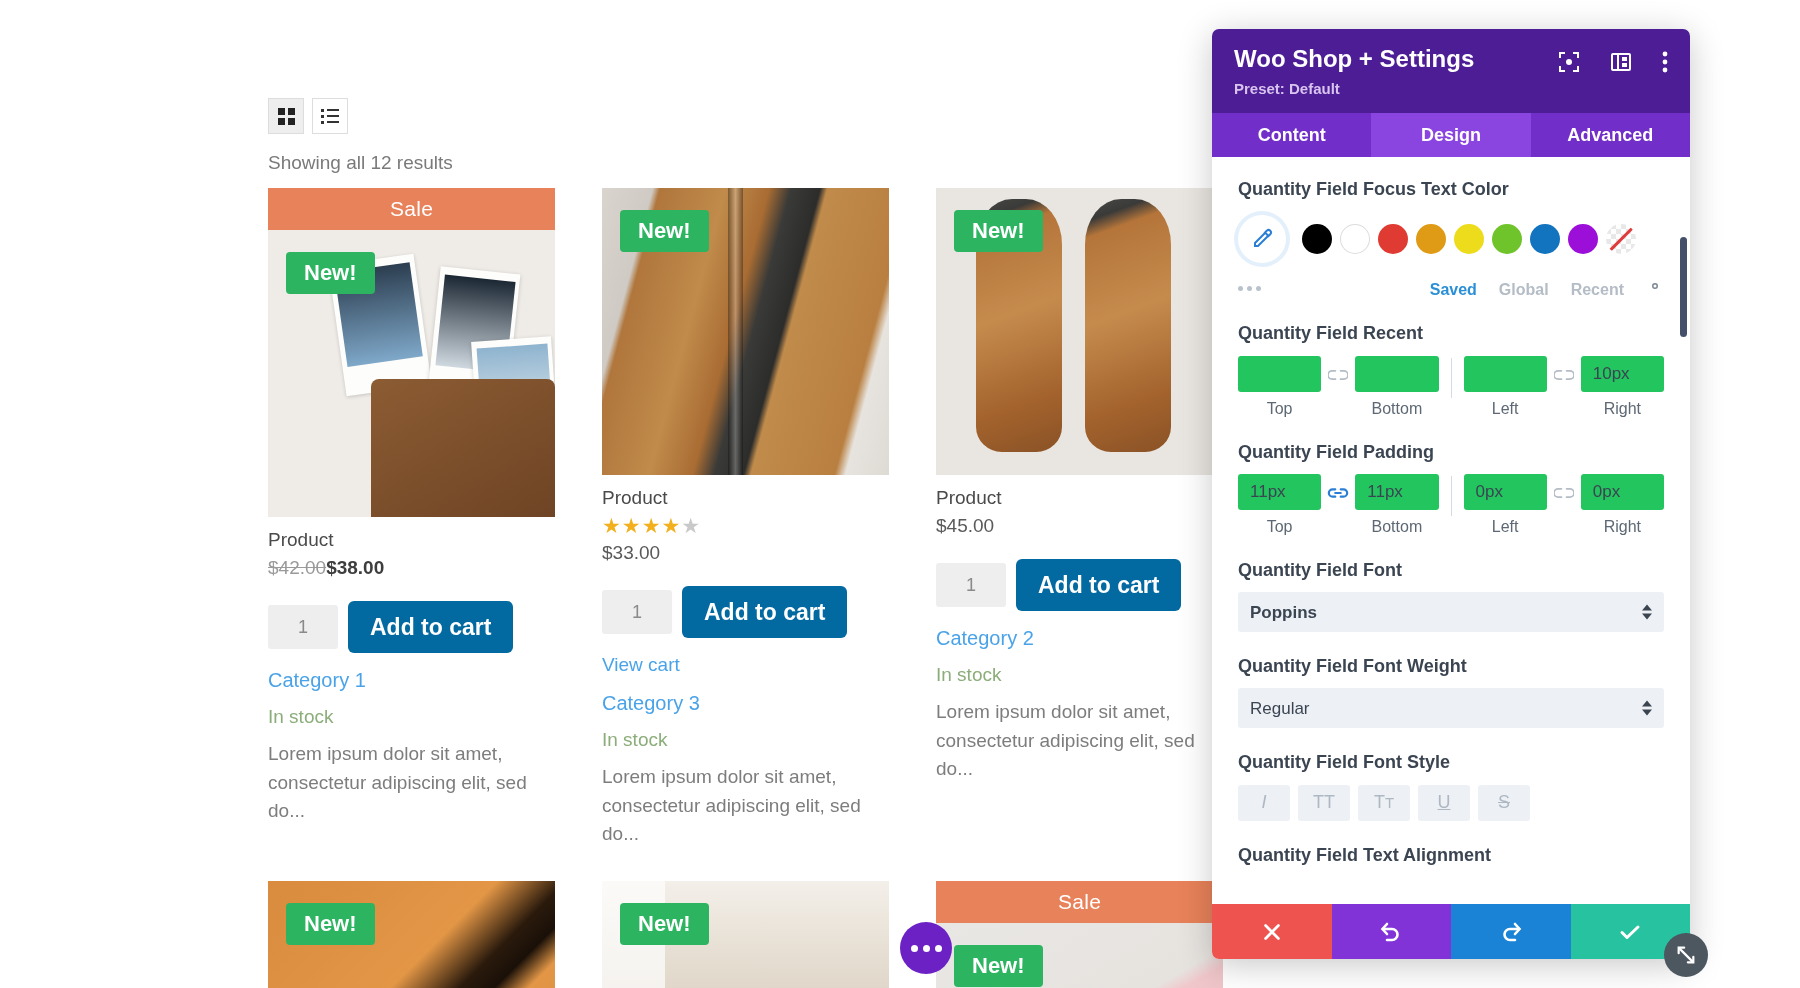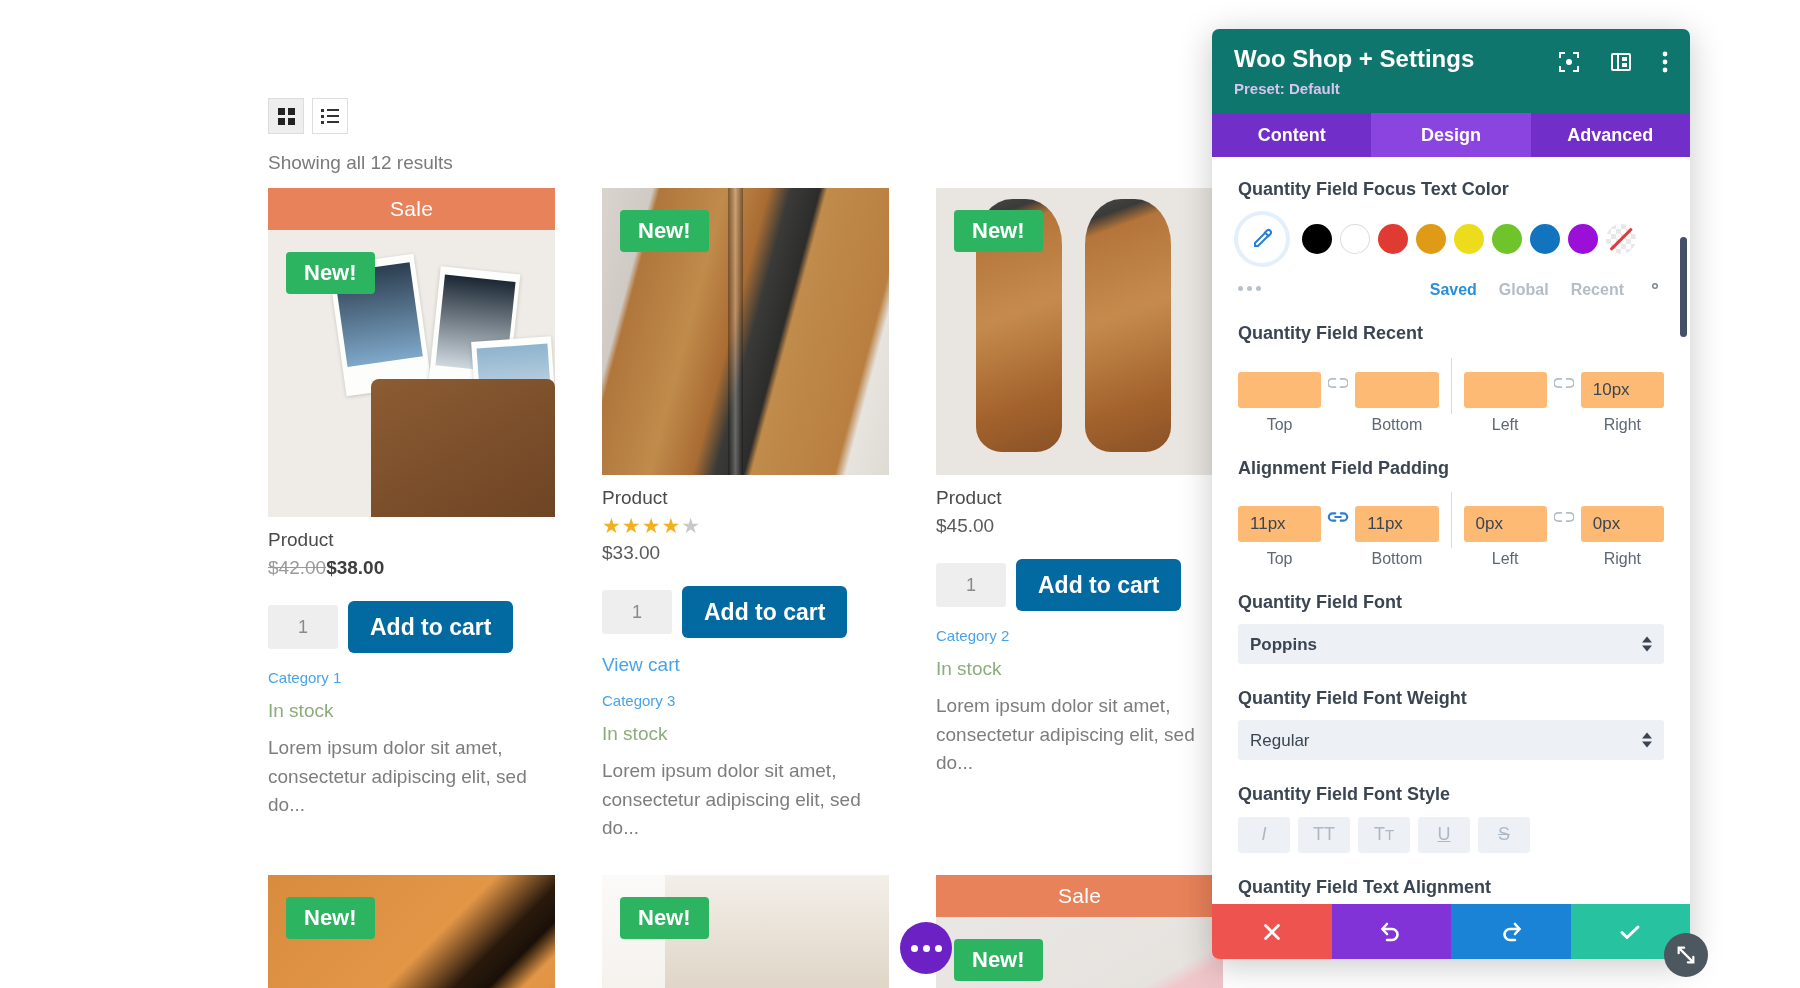--- a/index.html
+++ b/index.html
@@ -84,35 +84,35 @@
   .p-price .old { color: #9a9a9a; text-decoration: line-through; }
   .p-price .new { color: #3d3d3d; font-weight: bold; }
 
   .cart-row { margin-top: 22px; display: flex; align-items: center; gap: 10px; }
   .qty-field { width: 70px; height: 44px; background: #eeeeee; border: none; border-radius: 3px;
                text-align: center; font-size: 18px; color: #8a8a8a; font-family: "Liberation Sans", sans-serif; }
   .atc-btn { height: 52px; padding: 0 22px; background: #0369a1; color: #fff; border: none;
              border-radius: 6px; font-size: 23px; font-weight: bold; cursor: pointer;
              font-family: "Liberation Sans", sans-serif; }
   .view-cart { display: block; margin-top: 16px; font-size: 19px; color: #4aa3e8; text-decoration: none; }
-  .p-cat { display: block; margin-top: 16px; font-size: 15px; color: #4aa3e8; text-decoration: none; }
+  .p-cat { display: block; margin-top: 16px; font-size: 20px; color: #4aa3e8; text-decoration: none; }
   .p-stock { margin-top: 14px; font-size: 19px; color: #8bad7a; }
   .p-desc { margin-top: 12px; font-size: 19px; color: #7d7d7d; line-height: 1.5; }
 
   .fab-dots { position: absolute; left: 890px; top: 922px; width: 52px; height: 52px; border-radius: 50%;
               background: #6b21c4; display: flex; align-items: center; justify-content: center;
               gap: 5px; z-index: 40; cursor: pointer; }
   .fab-dots i { width: 7px; height: 7px; border-radius: 50%; background: #fff; display: block; }
 
   
   #settings-panel { position: absolute; left: 1212px; top: 29px; width: 478px; height: 930px;
                     background: #fff; border-radius: 7px; overflow: visible;
                     box-shadow: 0 6px 34px rgba(0,0,0,.22); }
 
-  .panel-header { height: 84px; background: #0f766e; border-radius: 7px 7px 0 0;
+  .panel-header { height: 84px; background: #4c1d95; border-radius: 7px 7px 0 0;
                   padding: 16px 22px 0 22px; position: relative; }
   .panel-title { color: #fff; font-size: 24px; font-weight: bold; }
   .panel-preset { color: #d9c4ef; font-size: 15px; font-weight: bold; margin-top: 7px; }
   .hdr-icons { position: absolute; right: 22px; top: 22px; display: flex; align-items: center; gap: 30px; }
   .hdr-icon { cursor: pointer; display: flex; align-items: center; }
 
   .panel-tabs { display: flex; height: 44px; background: #722ec9; }
   .panel-tab { flex: 1; display: flex; align-items: center; justify-content: center;
                color: #fff; font-size: 18px; font-weight: bold; cursor: pointer; }
   .panel-tab.active { background: #8a44e0; }
@@ -140,22 +140,22 @@
   .dots3 i { width: 5px; height: 5px; border-radius: 50%; background: #b9c2cc; display: block; }
   .meta-links { margin-left: auto; display: flex; align-items: flex-end; gap: 22px; }
   .meta-link { font-size: 16px; font-weight: bold; color: #b4bcc6; cursor: pointer; }
   .meta-link.active { color: #2a8fd6; }
 
   .field-block { margin-top: 22px; }
   .quad { display: flex; align-items: stretch; margin-top: 10px; }
   .quad-half { display: flex; align-items: center; flex: 1; }
   .quad-sep { width: 1px; background: #d5dbe2; margin: 2px 12px 20px 12px; }
   .qfield { flex: 1; }
-  .qinput { width: 100%; height: 36px; background: #fdba74; border: none; border-radius: 3px;
-            padding: 0 12px; font-size: 17px; color: #3b4552; font-family: "Liberation Sans", sans-serif; margin-top: 16px; }
+  .qinput { width: 100%; height: 36px; background: #22c55e; border: none; border-radius: 3px;
+            padding: 0 12px; font-size: 17px; color: #3b4552; font-family: "Liberation Sans", sans-serif; }
   .qcap { text-align: center; font-size: 16px; color: #5d6874; margin-top: 8px; }
   .link-icon { width: 34px; display: flex; align-items: center; justify-content: center;
                padding-bottom: 24px; cursor: pointer; }
 
   .selectbox { position: relative; margin-top: 10px; }
   .selectbox select { width: 100%; height: 40px; background: #edf1f5; border: none; border-radius: 3px;
             padding: 0 12px; font-size: 17px; color: #3b4552; appearance: none;
             font-family: "Liberation Sans", sans-serif; cursor: pointer; }
   .selectbox.bold select { font-weight: bold; }
   .selectbox .updown { position: absolute; right: 12px; top: 50%; transform: translateY(-50%);
@@ -433,21 +433,21 @@
           </span>
           <div class="qfield">
             <input class="qinput" value="10px" style="">
             <div class="qcap">Right</div>
           </div>
         </div>
       </div>
     </div>
 
     <div class="field-block">
-      <div class="opt-label">Alignment Field Padding</div>
+      <div class="opt-label">Quantity Field Padding</div>
       <div class="quad">
         <div class="quad-half">
           <div class="qfield">
             <input class="qinput" value="11px" style="">
             <div class="qcap">Top</div>
           </div>
           <span class="link-icon">
             <svg width="22" height="16" viewBox="0 0 24 16" fill="none" stroke="#2a7fd4" stroke-width="2.4" stroke-linecap="round">
               <path d="M9 4H6a4 4 0 0 0 0 8h3"></path>
                 <path d="M15 4h3a4 4 0 0 1 0 8h-3"></path>

